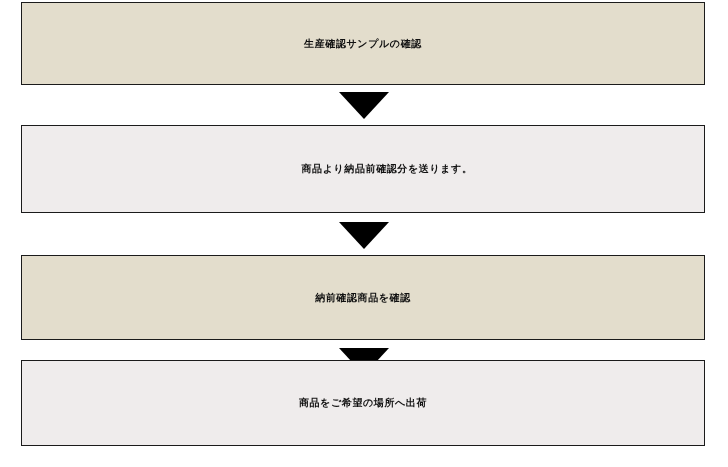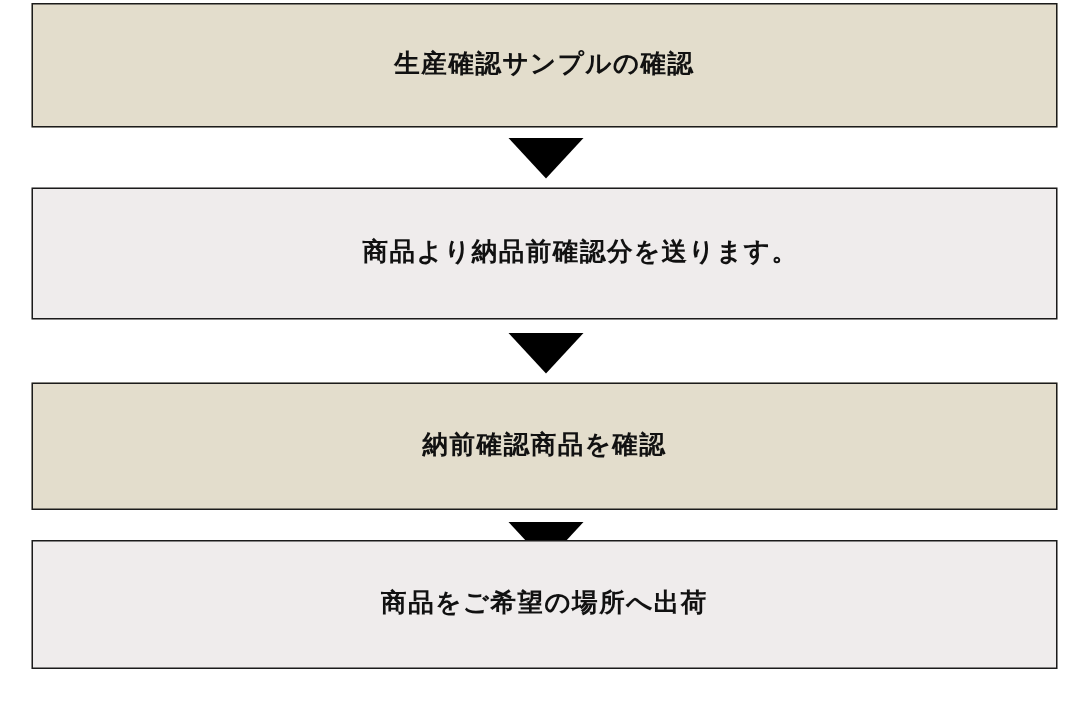--- a/index.html
+++ b/index.html
@@ -29,21 +29,21 @@
     box-sizing: border-box;
     border: 1.5px solid #1b1b1b;
     display: flex;
     align-items: center;
     justify-content: center;
   }
 
   .flow-step .step-label {
     font-family: "DejaVu Serif", "Liberation Serif", serif;
     font-weight: 700;
-    font-size: 17px;
+    font-size: 10px;
     line-height: 1.4;
     letter-spacing: 0.06em;
     color: #111111;
     text-align: right;
     white-space: nowrap;
   }
 
   
   #step-1 { top: 2px;   height: 83px; }
   #step-2 { top: 125px; height: 88px; }

